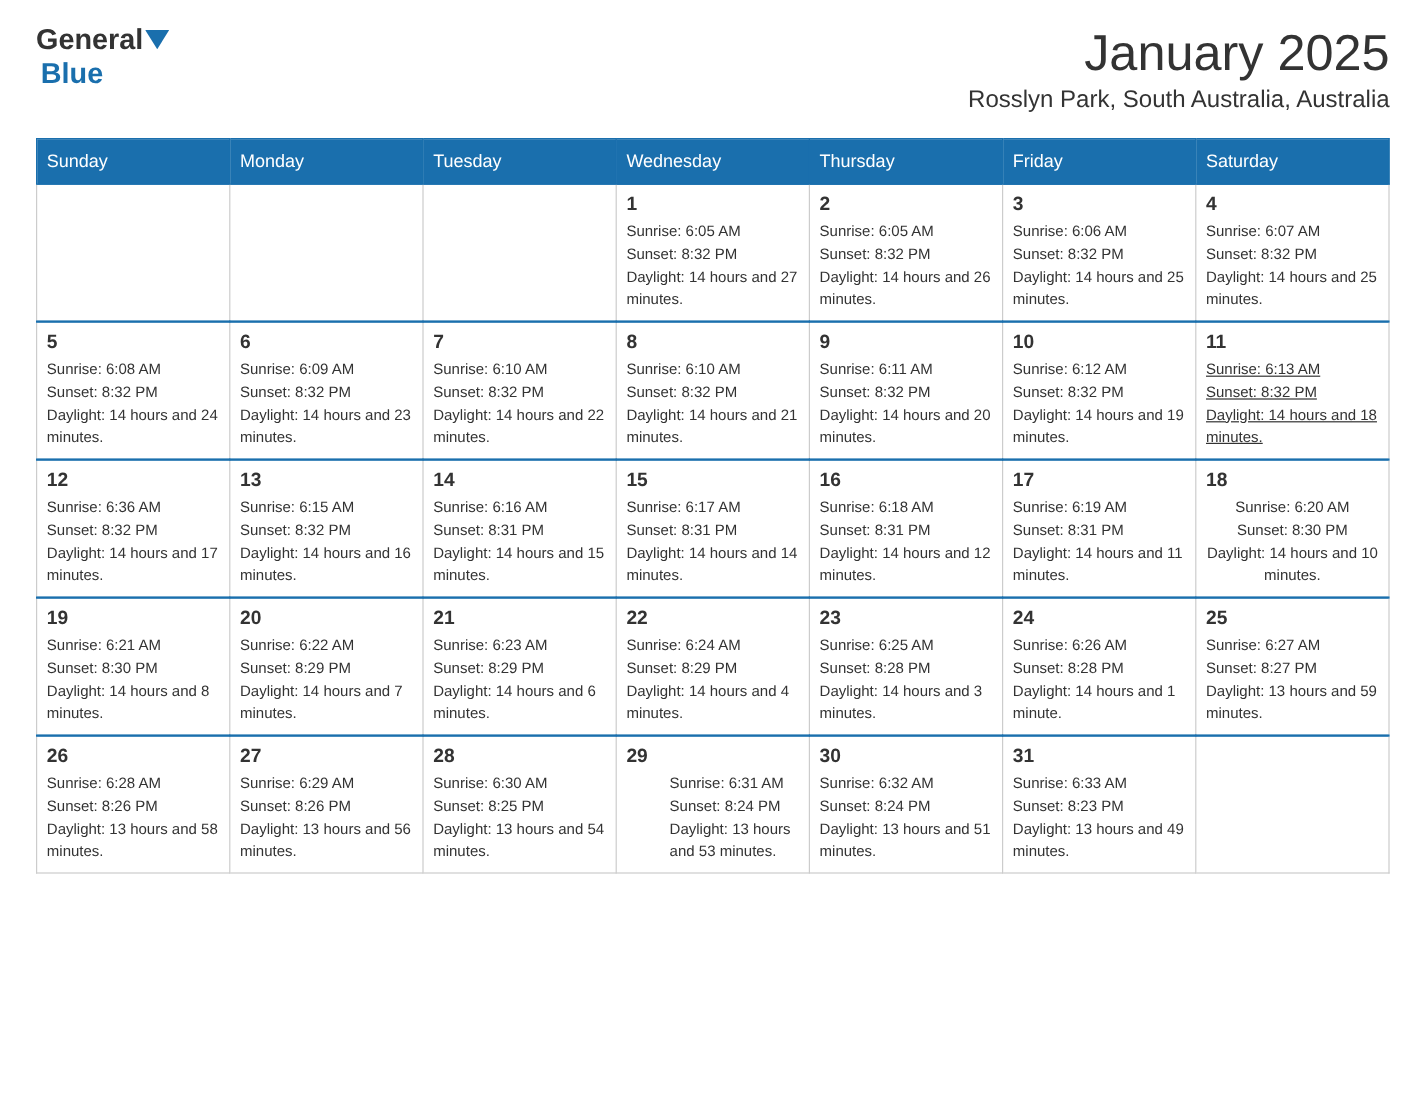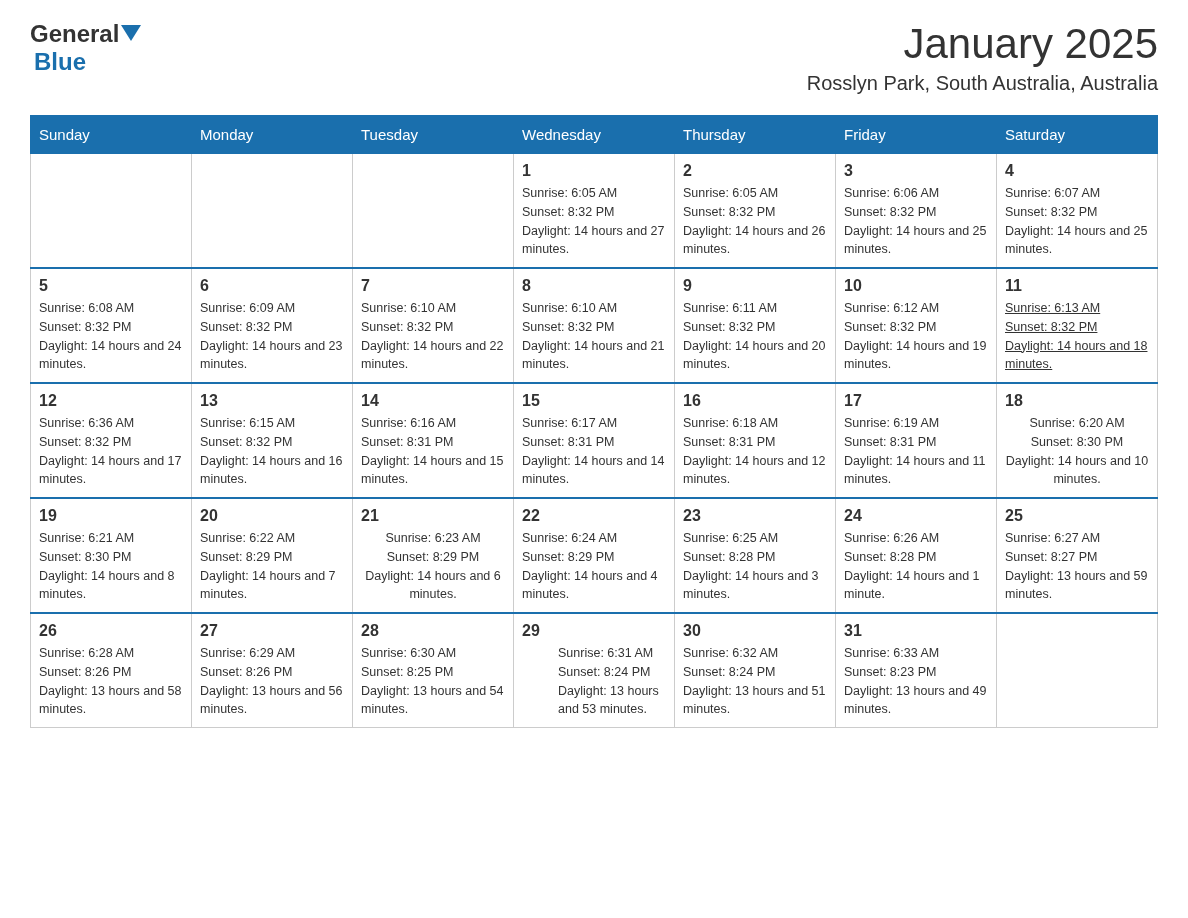--- a/index.html
+++ b/index.html
@@ -240,21 +240,21 @@
 Daylight: 14 hours and 8 minutes.</div>
         </td>
         <td>
           <div class="day-number">20</div>
           <div class="day-info" style="white-space: pre-line;">Sunrise: 6:22 AM
 Sunset: 8:29 PM
 Daylight: 14 hours and 7 minutes.</div>
         </td>
         <td>
           <div class="day-number">21</div>
-          <div class="day-info" style="white-space: pre-line; text-align: center;">Sunrise: 6:23 AM
+          <div class="day-info" style="white-space: pre-line;">Sunrise: 6:23 AM
 Sunset: 8:29 PM
 Daylight: 14 hours and 6 minutes.</div>
         </td>
         <td>
           <div class="day-number">22</div>
           <div class="day-info" style="white-space: pre-line;">Sunrise: 6:24 AM
 Sunset: 8:29 PM
 Daylight: 14 hours and 4 minutes.</div>
         </td>
         <td>

